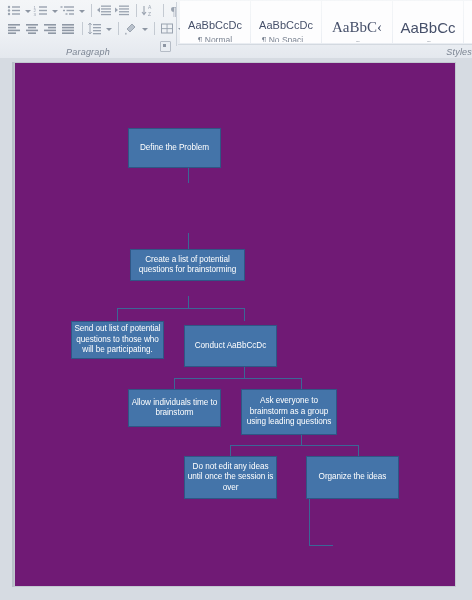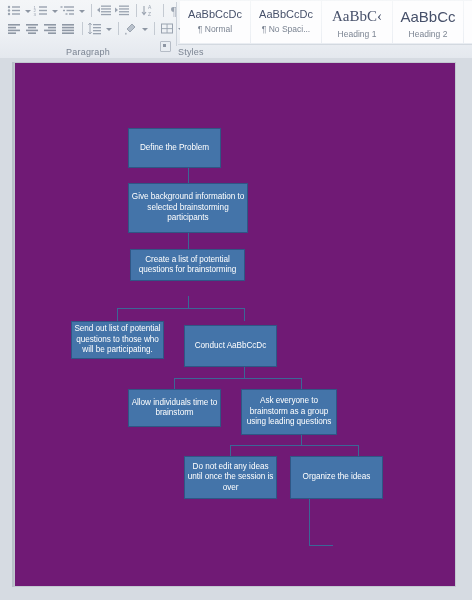--- a/index.html
+++ b/index.html
@@ -76,20 +76,21 @@
   }
 
   .grp-label {
     position: absolute;
     bottom: 1px;
     width: 100%;
     text-align: center;
     font-size: 9px;
     color: #7b8492;
     letter-spacing: .2px;
+    font-style: italic;
   }
 
   .grp-sep {
     position: absolute;
     top: 2px;
     width: 1px;
     height: 44px;
     background: #ccd2da;
   }
 
@@ -127,21 +128,21 @@
     height: 40px;
     text-align: center;
     background: #fdfdfe;
     border: 1px solid transparent;
     margin-right: 1px;
     overflow: hidden;
   }
   .style-prev {
     display: block;
     color: #46506a;
-    margin-top: 6px;
+    margin-top: 17px;
     font-size: 11px;
     white-space: nowrap;
   }
   .style-prev.serif { font-family: "Liberation Serif", serif; }
   .style-prev.s16 { font-size: 15px; }
   .style-prev.s19 { font-size: 19px; }
   .style-name {
     display: block;
     font-size: 8.5px;
     color: #7b8492;
@@ -396,21 +397,21 @@
           <span class="style-name">Heading 2</span>
         </div>
 
         <div class="style-cell">
           <span class="style-prev serif s19">AaB</span>
           <span class="style-name">Title</span>
         </div>
 
       </div>
       <div class="styles-sep"></div>
-      <div class="grp-label" style="text-align:left; left:0; width:294px;">Styles</div>
+      <div class="grp-label" style="text-align:right; left:0; width:294px;">Styles</div>
     </div>
 
   </div>
 
   <div class="doc-area">
     <div class="page-shadow"></div>
     <div class="page">
 
       <div class="chart">
 
@@ -432,23 +433,20 @@
         <div class="conn v" style="left:215px; top:382px; height:11px;"></div>
         <div class="conn v" style="left:343px; top:382px; height:11px;"></div>
 
         <div class="conn v" style="left:294px; top:436px; height:46px;"></div>
         <div class="conn h" style="left:294px; top:482px; width:24px;"></div>
 
         <div class="node" style="left:113px; top:65px; width:93px; height:40px;">
           <span>Define the Problem</span>
         </div>
 
-        <div class="node" style="left:113px; top:120px; width:120px; height:50px;">
-          <span>Give background information to selected brainstorming participants</span>
-        </div>
 
         <div class="node" style="left:115px; top:186px; width:115px; height:32px;">
           <span>Create a list of potential questions for brainstorming</span>
         </div>
 
         <div class="node" style="left:56px; top:258px; width:93px; height:38px;">
           <span>Send out list of potential questions to those who will be participating.</span>
         </div>
 
         <div class="node" style="left:169px; top:262px; width:93px; height:42px;">
@@ -460,21 +458,21 @@
         </div>
 
         <div class="node" style="left:226px; top:326px; width:96px; height:46px;">
           <span>Ask everyone to brainstorm as a group using leading questions</span>
         </div>
 
         <div class="node" style="left:169px; top:393px; width:93px; height:43px;">
           <span>Do not edit any ideas until once the session is over</span>
         </div>
 
-        <div class="node" style="left:275px; top:393px; width:93px; height:43px;">
+        <div class="node" style="left:291px; top:393px; width:93px; height:43px;">
           <span>Organize the ideas</span>
         </div>
 
 
       </div>
     </div>
   </div>
 
 </div>
 

